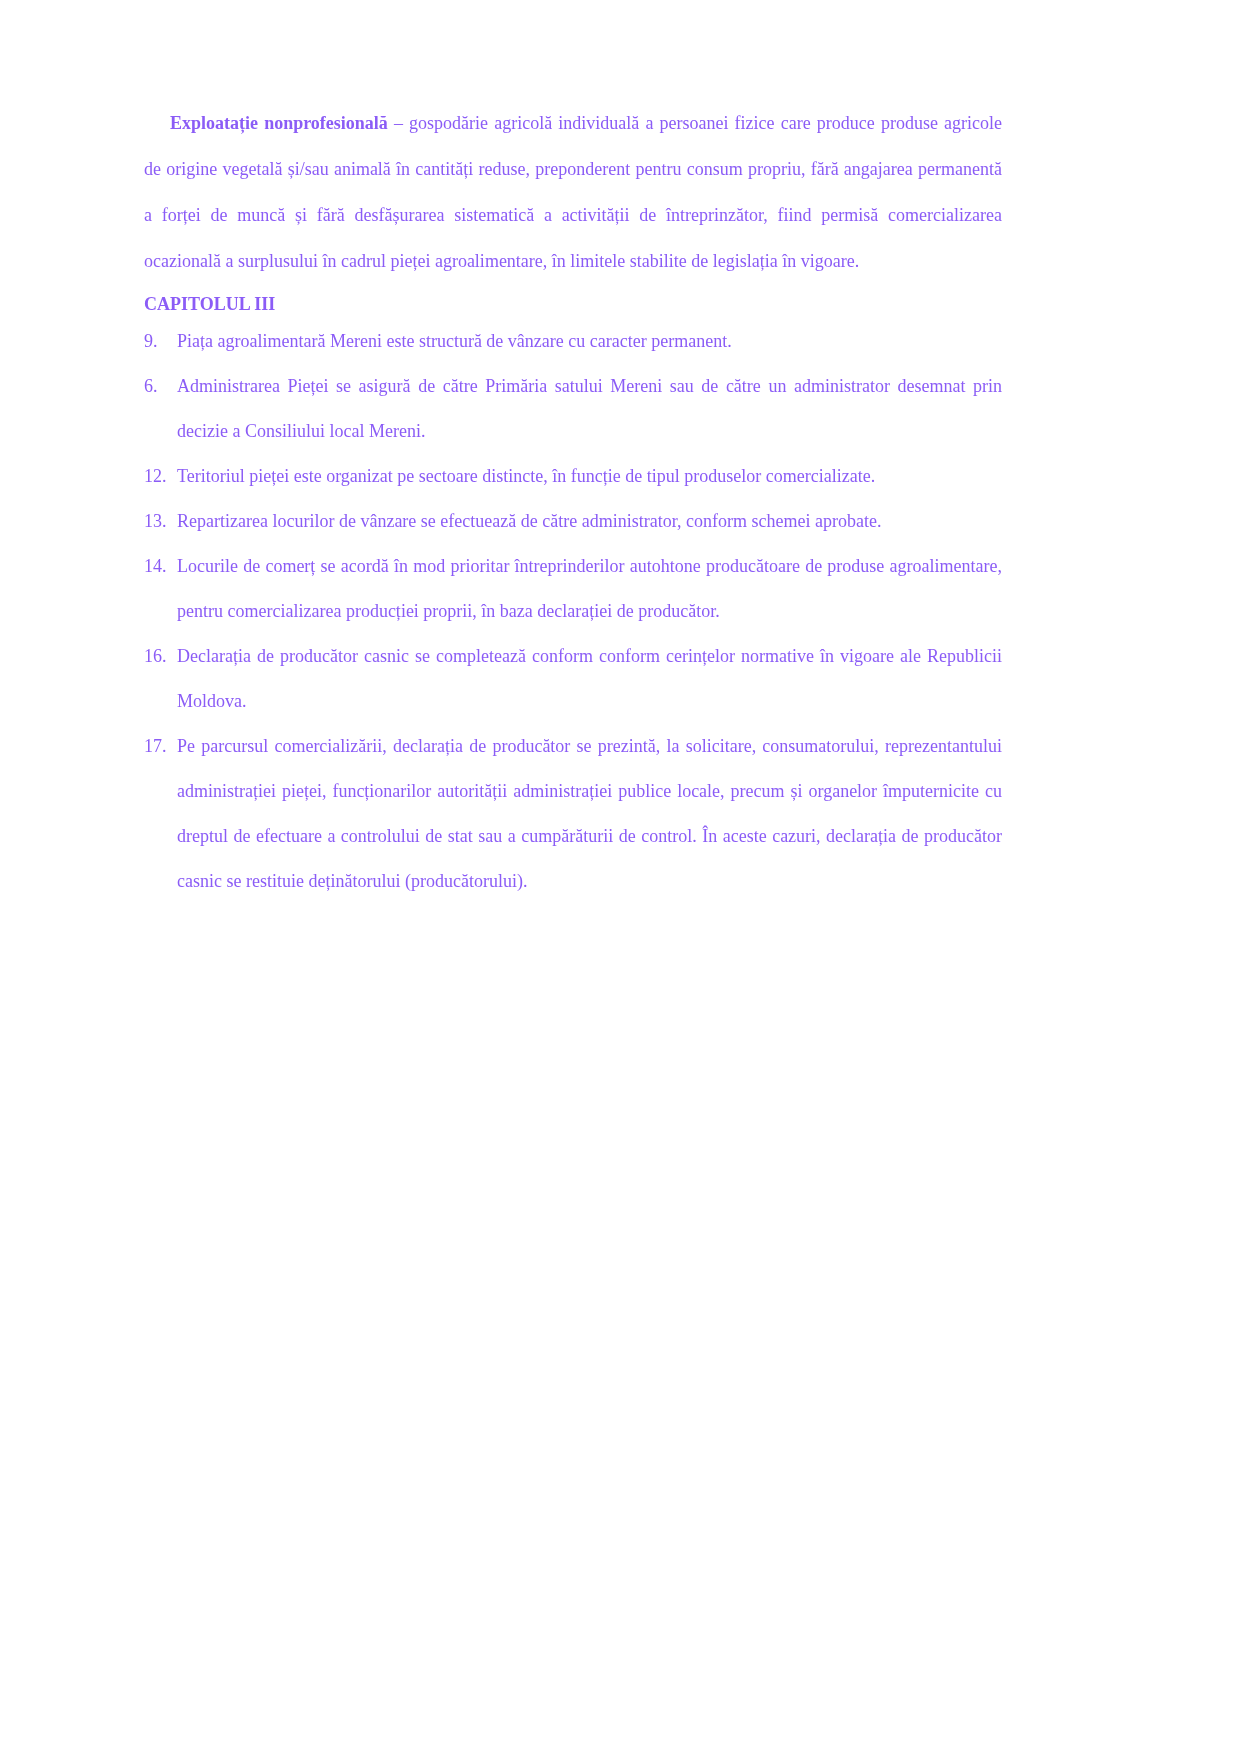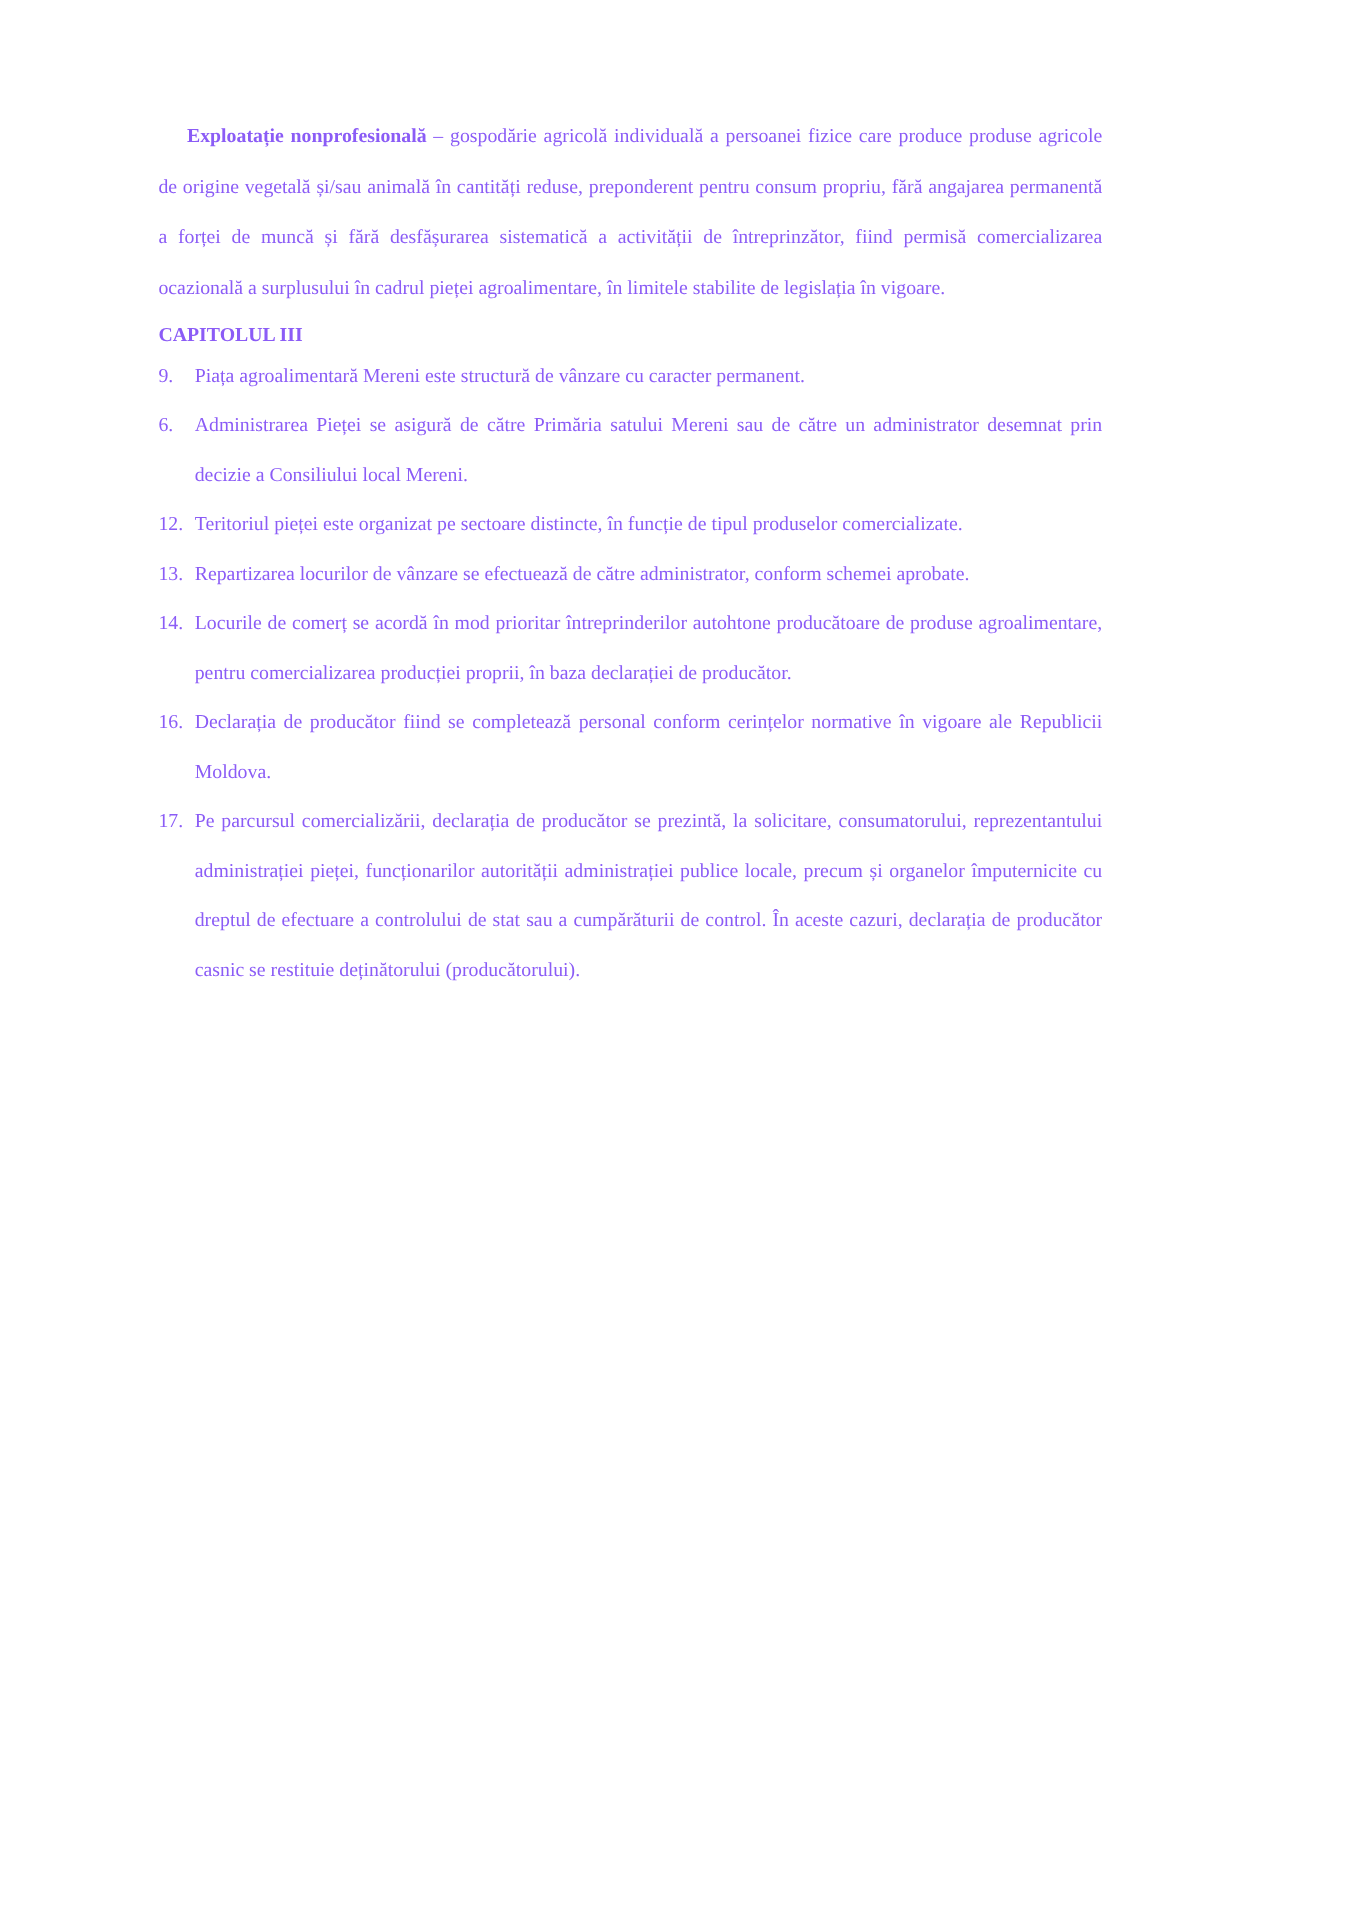--- a/index.html
+++ b/index.html
@@ -65,20 +65,20 @@
     <li class="item">
         <span class="num">13.</span>
         <span class="txt">Repartizarea locurilor de vânzare se efectuează de către administrator, conform schemei aprobate.</span>
       </li>
     <li class="item">
         <span class="num">14.</span>
         <span class="txt">Locurile de comerț se acordă în mod prioritar întreprinderilor autohtone producătoare de produse agroalimentare, pentru comercializarea producției proprii, în baza declarației de producător.</span>
       </li>
     <li class="item">
         <span class="num">16.</span>
-        <span class="txt">Declarația de producător fiind se completează personal conform cerințelor normative în vigoare ale Republicii Moldova.</span>
+        <span class="txt">Declarația de producător casnic se completează conform conform cerințelor normative în vigoare ale Republicii Moldova.</span>
       </li>
     <li class="item">
         <span class="num">17.</span>
         <span class="txt">Pe parcursul comercializării, declarația de producător se prezintă, la solicitare, consumatorului, reprezentantului administrației pieței, funcționarilor autorității administrației publice locale, precum și organelor împuternicite cu dreptul de efectuare a controlului de stat sau a cumpărăturii de control. În aceste cazuri, declarația de producător casnic se restituie deținătorului (producătorului).</span>
       </li>
   </ol>
 </div>
 
 </body></html>

